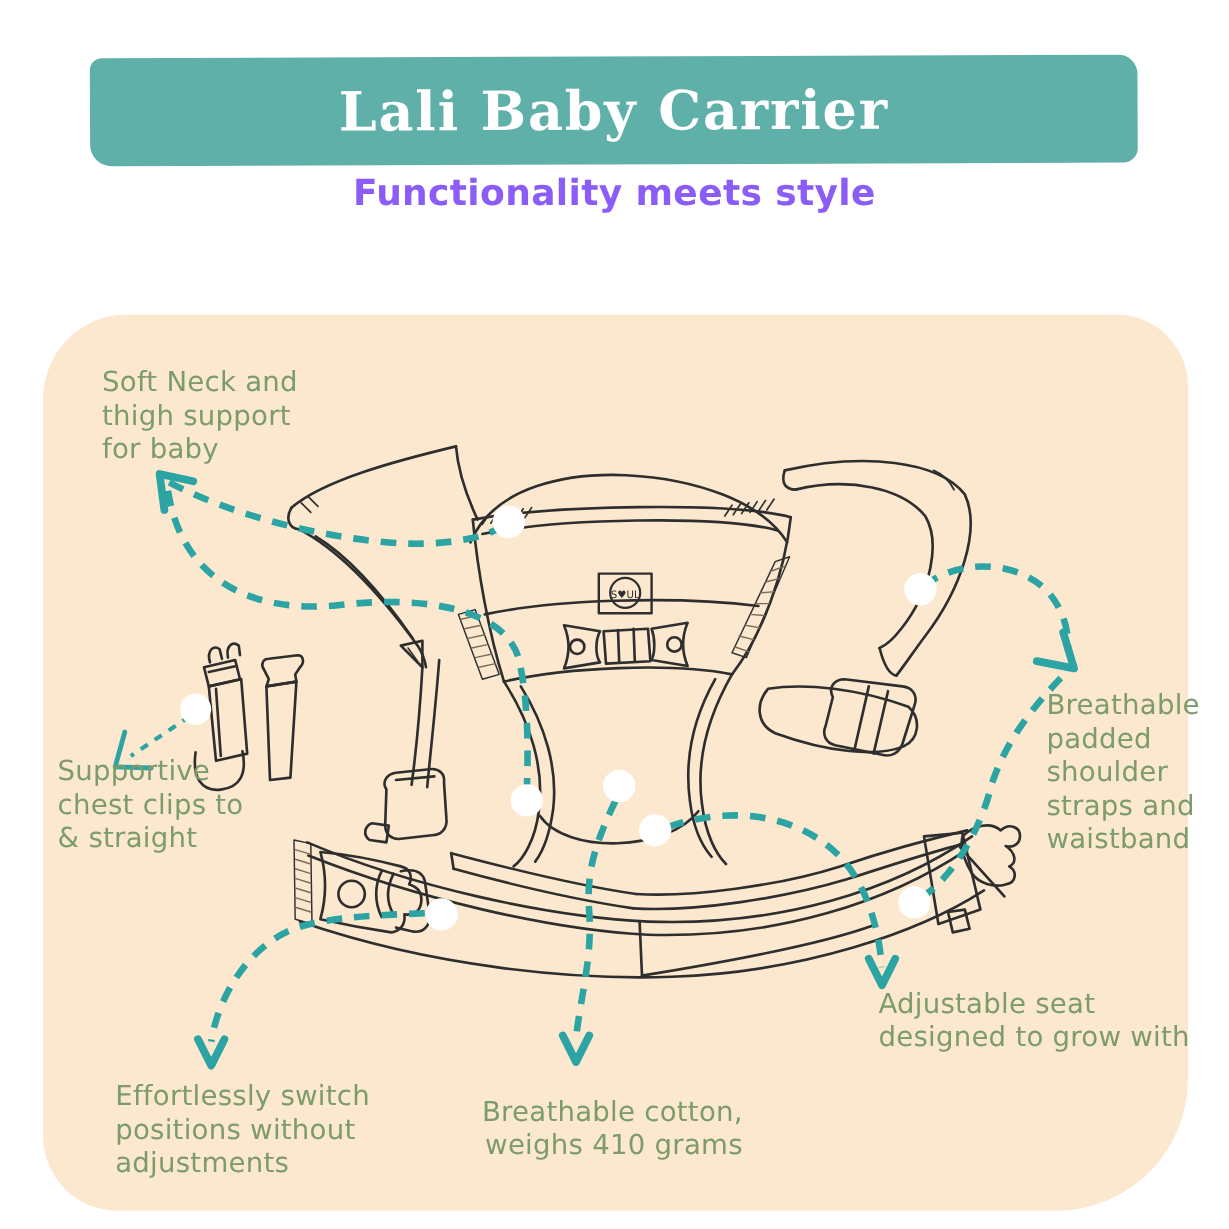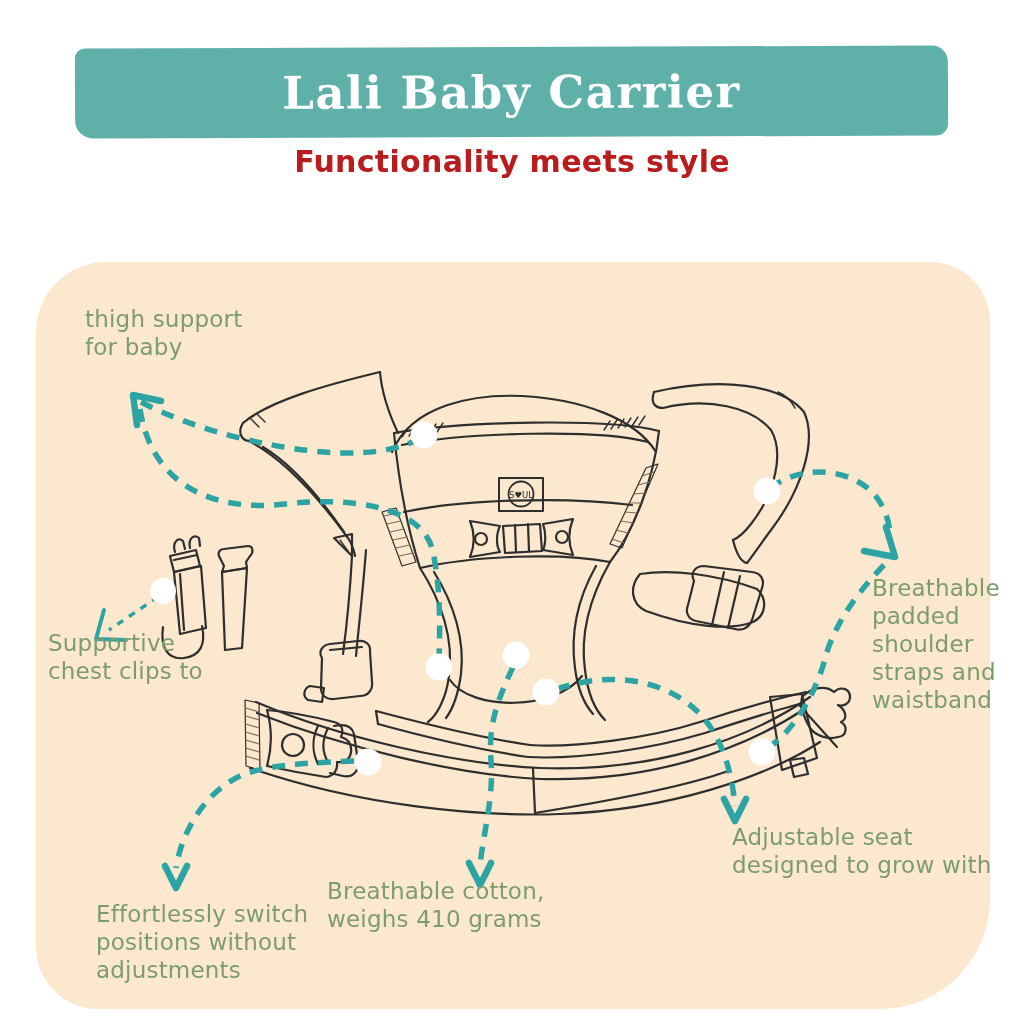--- a/index.html
+++ b/index.html
@@ -12,37 +12,37 @@
     background:#5fb0a9;border-radius:10px 16px 12px 18px;
     transform:rotate(-0.2deg);
     display:flex;align-items:center;justify-content:center;
   }
   .title{
     font-family:"DejaVu Serif",serif;font-weight:700;font-size:45px;
     color:#ffffff;letter-spacing:1.5px;
   }
   .subtitle{
     position:absolute;top:144px;left:0;width:1024px;text-align:center;
-    font-size:30px;font-weight:700;color:#b91c1c;letter-spacing:.3px;
+    font-size:30px;font-weight:700;color:#8b5cf6;letter-spacing:.3px;
   }
   .panel{
     position:absolute;left:36px;top:262px;width:954px;height:747px;
     background:#fce8cf;border-radius:70px 60px 110px 62px;z-index:1;
   }
   svg.art{position:absolute;left:0;top:0;z-index:2}
   .note{
     position:absolute;z-index:3;color:#7d9c6b;font-size:23px;
     line-height:28px;font-weight:500;letter-spacing:.2px;
   }
   .note span{display:block}
   .n-softneck{left:85px;top:305px}
   .n-clips{left:48px;top:629px}
   .n-straps{left:872px;top:574px}
   .n-seat{left:732px;top:823px}
-  .n-cotton{left:327px;top:877px;width:292px;text-align:left}
+  .n-cotton{left:327px;top:913px;width:292px;text-align:right}
   .n-switch{left:96px;top:900px}
 </style>
 </head>
 <body>
 
 <div class="banner">
   <div class="title">Lali Baby Carrier</div>
 </div>
 <div class="subtitle">Functionality meets style</div>
 
@@ -229,27 +229,29 @@
     <circle cx="163" cy="591" r="13"></circle>
     <circle cx="439" cy="667" r="13.5"></circle>
     <circle cx="516" cy="655" r="13.5"></circle>
     <circle cx="546" cy="692" r="13.5"></circle>
     <circle cx="368" cy="762" r="13.5"></circle>
     <circle cx="762" cy="752" r="13.5"></circle>
   </g>
 </svg>
 
 <div class="note n-softneck">
+  <span>Soft Neck and</span>
   <span>thigh support</span>
   <span>for baby</span>
 </div>
 
 <div class="note n-clips">
   <span>Supportive</span>
   <span>chest clips to</span>
+  <span>&amp; straight</span>
 </div>
 
 <div class="note n-straps">
   <span>Breathable</span>
   <span>padded</span>
   <span>shoulder</span>
   <span>straps and</span>
   <span>waistband</span>
 </div>
 

